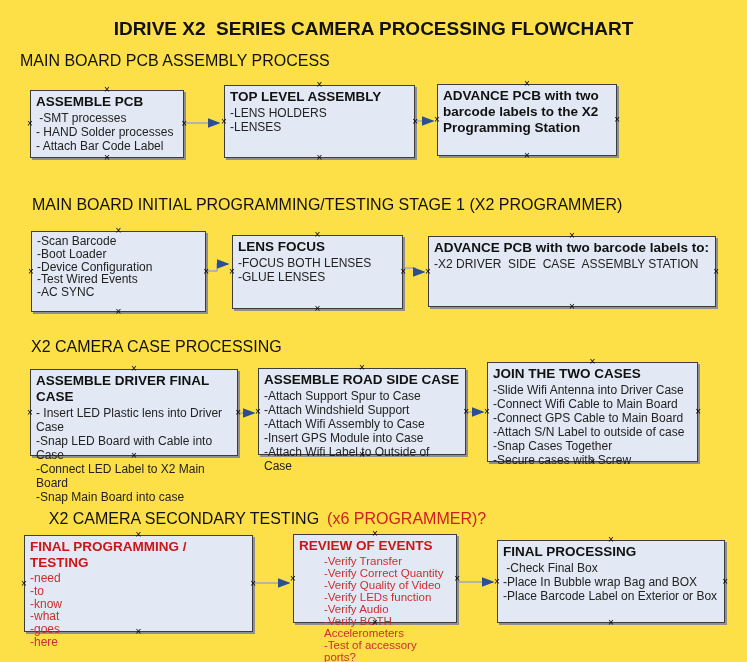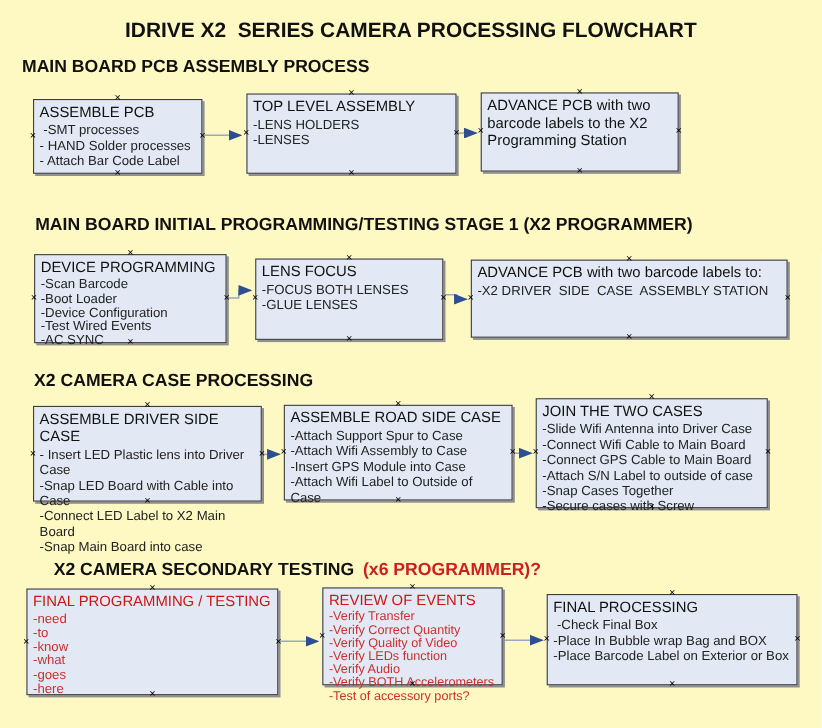--- a/index.html
+++ b/index.html
@@ -1,45 +1,45 @@
 <!DOCTYPE html>
 <html><head>
 <meta charset="utf-8">
 <style>
   html,body{margin:0;padding:0;background:#ffffff;}
   #canvas{
-    position:relative;width:747px;height:662px;background:#fef9c3;
+    position:relative;width:747px;height:662px;background:#fde047;
     font-family:"Liberation Sans","DejaVu Sans",sans-serif;overflow:hidden;
   }
   .doc-title{
     position:absolute;left:0;top:18px;width:747px;text-align:center;
     font-size:19px;font-weight:bold;color:#111;white-space:pre;
   }
   .section-heading{
-    position:absolute;font-size:16px;font-weight:bold;color:#111;white-space:pre;
+    position:absolute;font-size:16px;font-weight:normal;color:#111;white-space:pre;
   }
   #h1{left:20px;top:52px;}
   #h2{left:32px;top:196px;}
   #h3{left:31px;top:338px;}
   #h4{left:31px;top:492px;}
   #h4 .red-part{color:#cc2020;margin-left:8px;}
   .box{
     position:absolute;background:#e2e9f4;border:1.5px solid #3d3d3d;
     box-shadow:2px 2px 0 #909090;box-sizing:border-box;
     padding:3px 5px;overflow:visible;
   }
   .box .btitle{
-    font-size:13.5px;font-weight:normal;color:#111;line-height:16px;
+    font-size:13.5px;font-weight:bold;color:#111;line-height:16px;
     white-space:pre-wrap;margin-bottom:1px;
   }
   .box .item{
     font-size:12px;color:#222;line-height:14px;white-space:pre-wrap;
   }
   .box.compact .item{line-height:12.8px;}
-  .box.tight .item{font-size:11.5px;line-height:12px;}
+  .box.tight .item{font-size:11.5px;line-height:12px;margin-left:25px;}
   .box.red .btitle{color:#cc1515;}
   .box.red .item{color:#cc2f2f;}
   
   #b-assemble-pcb {left:30px; top:90px; width:154px;height:68px;}
   #b-top-level    {left:224px;top:85px; width:191px;height:73px;}
   #b-advance-1    {left:437px;top:84px; width:180px;height:72px;}
   #b-device-prog  {left:31px; top:231px;width:175px;height:81px;}
   #b-lens-focus   {left:232px;top:235px;width:171px;height:74px;}
   #b-advance-2    {left:428px;top:236px;width:288px;height:71px;}
   #b-driver-case  {left:30px; top:369px;width:208px;height:87px;}
@@ -112,21 +112,20 @@
 
   <div class="box" id="b-advance-1">
     <div class="btitle">ADVANCE PCB with two barcode labels to the X2 Programming Station</div>
   <span class="handle h-t">×</span>
       <span class="handle h-b">×</span>
       <span class="handle h-l">×</span>
       <span class="handle h-r">×</span>
     </div>
 
   <div class="box compact" id="b-device-prog">
-    <div class="btitle">DEVICE PROGRAMMING</div>
     <div class="item">-Scan Barcode</div>
     <div class="item">-Boot Loader</div>
     <div class="item">-Device Configuration</div>
     <div class="item">-Test Wired Events</div>
     <div class="item">-AC SYNC</div>
   <span class="handle h-t">×</span>
       <span class="handle h-b">×</span>
       <span class="handle h-l">×</span>
       <span class="handle h-r">×</span>
     </div>
@@ -144,34 +143,35 @@
   <div class="box" id="b-advance-2">
     <div class="btitle">ADVANCE PCB with two barcode labels to:</div>
     <div class="item">-X2 DRIVER  SIDE  CASE  ASSEMBLY STATION</div>
   <span class="handle h-t">×</span>
       <span class="handle h-b">×</span>
       <span class="handle h-l">×</span>
       <span class="handle h-r">×</span>
     </div>
 
   <div class="box" id="b-driver-case">
-    <div class="btitle">ASSEMBLE DRIVER SIDE CASE</div>
+    <div class="btitle">ASSEMBLE DRIVER FINAL CASE</div>
     <div class="item">- Insert LED Plastic lens into Driver Case</div>
     <div class="item">-Snap LED Board with Cable into Case</div>
     <div class="item">-Connect LED Label to X2 Main Board</div>
     <div class="item">-Snap Main Board into case</div>
   <span class="handle h-t">×</span>
       <span class="handle h-b">×</span>
       <span class="handle h-l">×</span>
       <span class="handle h-r">×</span>
     </div>
 
   <div class="box" id="b-road-case">
     <div class="btitle">ASSEMBLE ROAD SIDE CASE</div>
     <div class="item">-Attach Support Spur to Case</div>
+    <div class="item">-Attach Windshield Support</div>
     <div class="item">-Attach Wifi Assembly to Case</div>
     <div class="item">-Insert GPS Module into Case</div>
     <div class="item">-Attach Wifi Label to Outside of Case</div>
   <span class="handle h-t">×</span>
       <span class="handle h-b">×</span>
       <span class="handle h-l">×</span>
       <span class="handle h-r">×</span>
     </div>
 
   <div class="box" id="b-join-cases">

